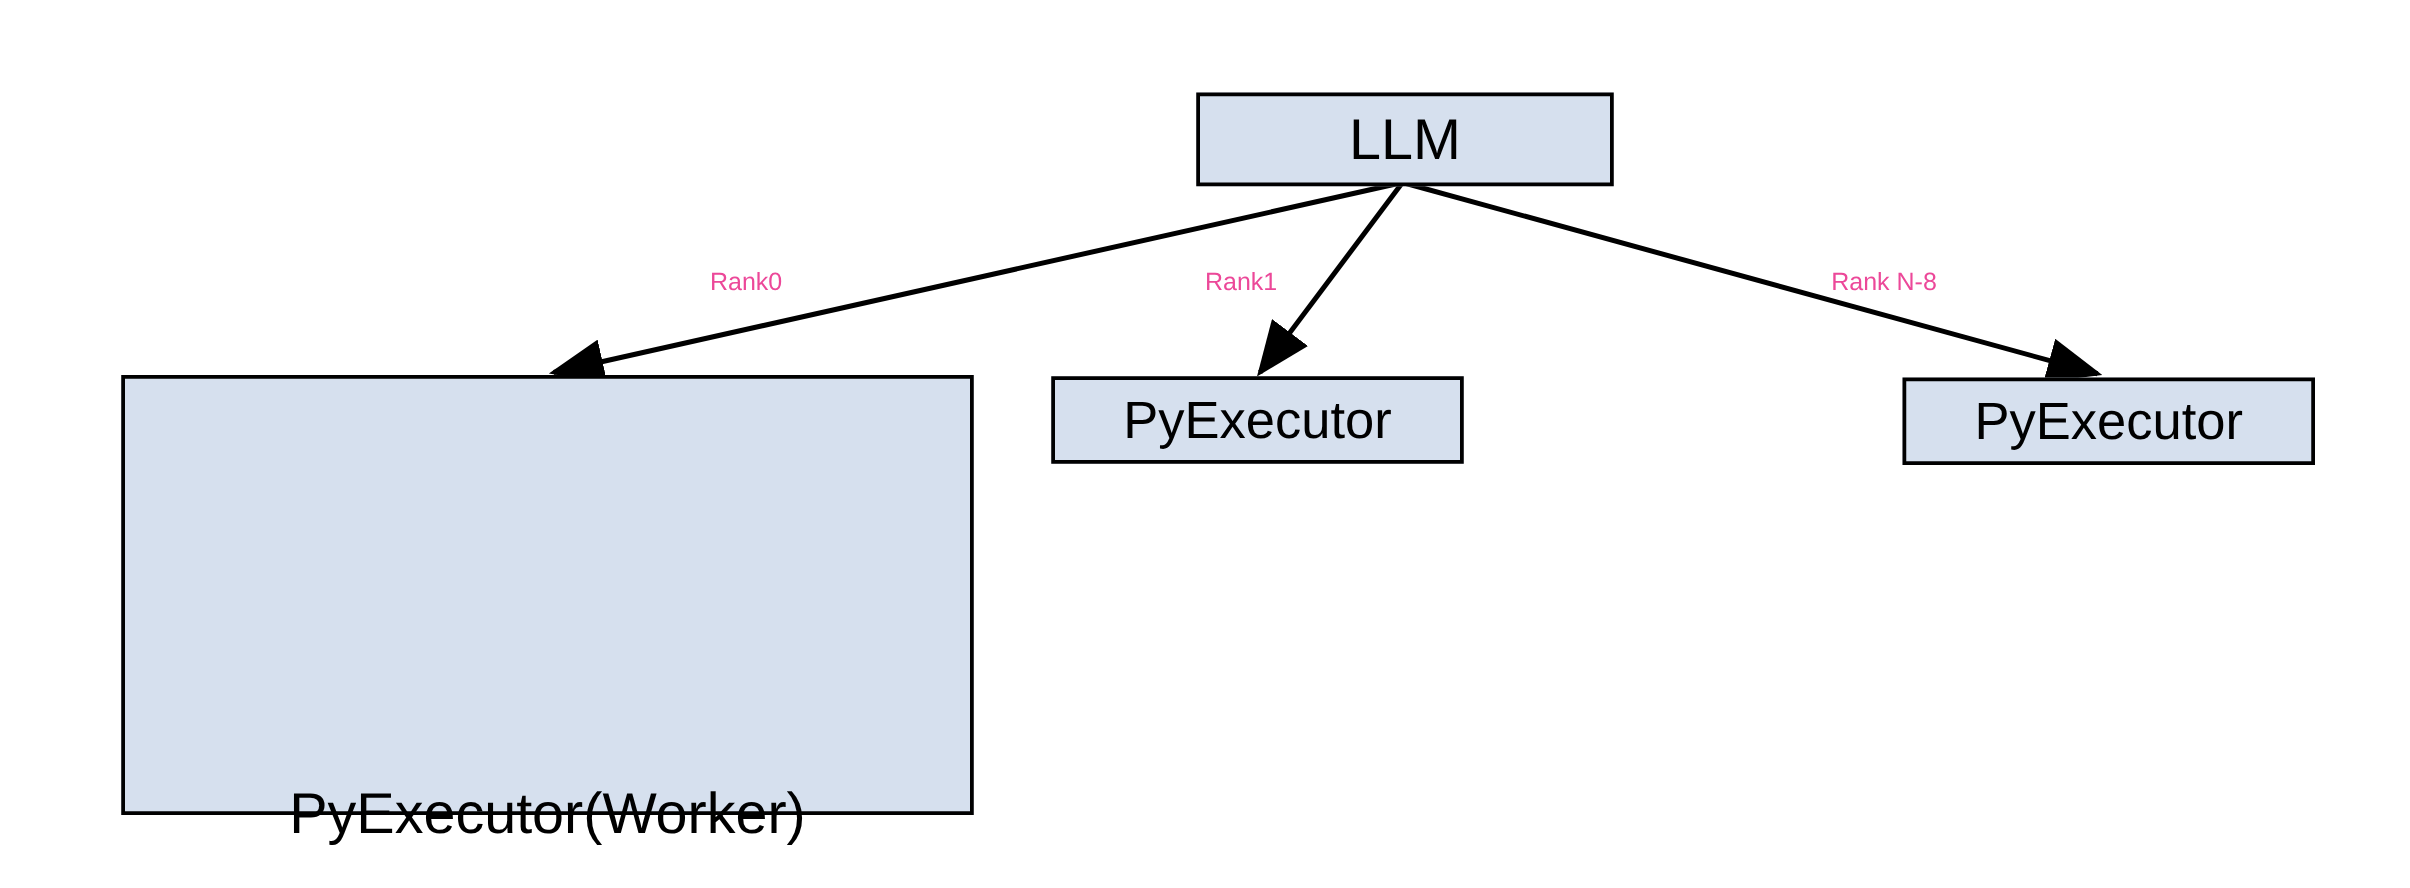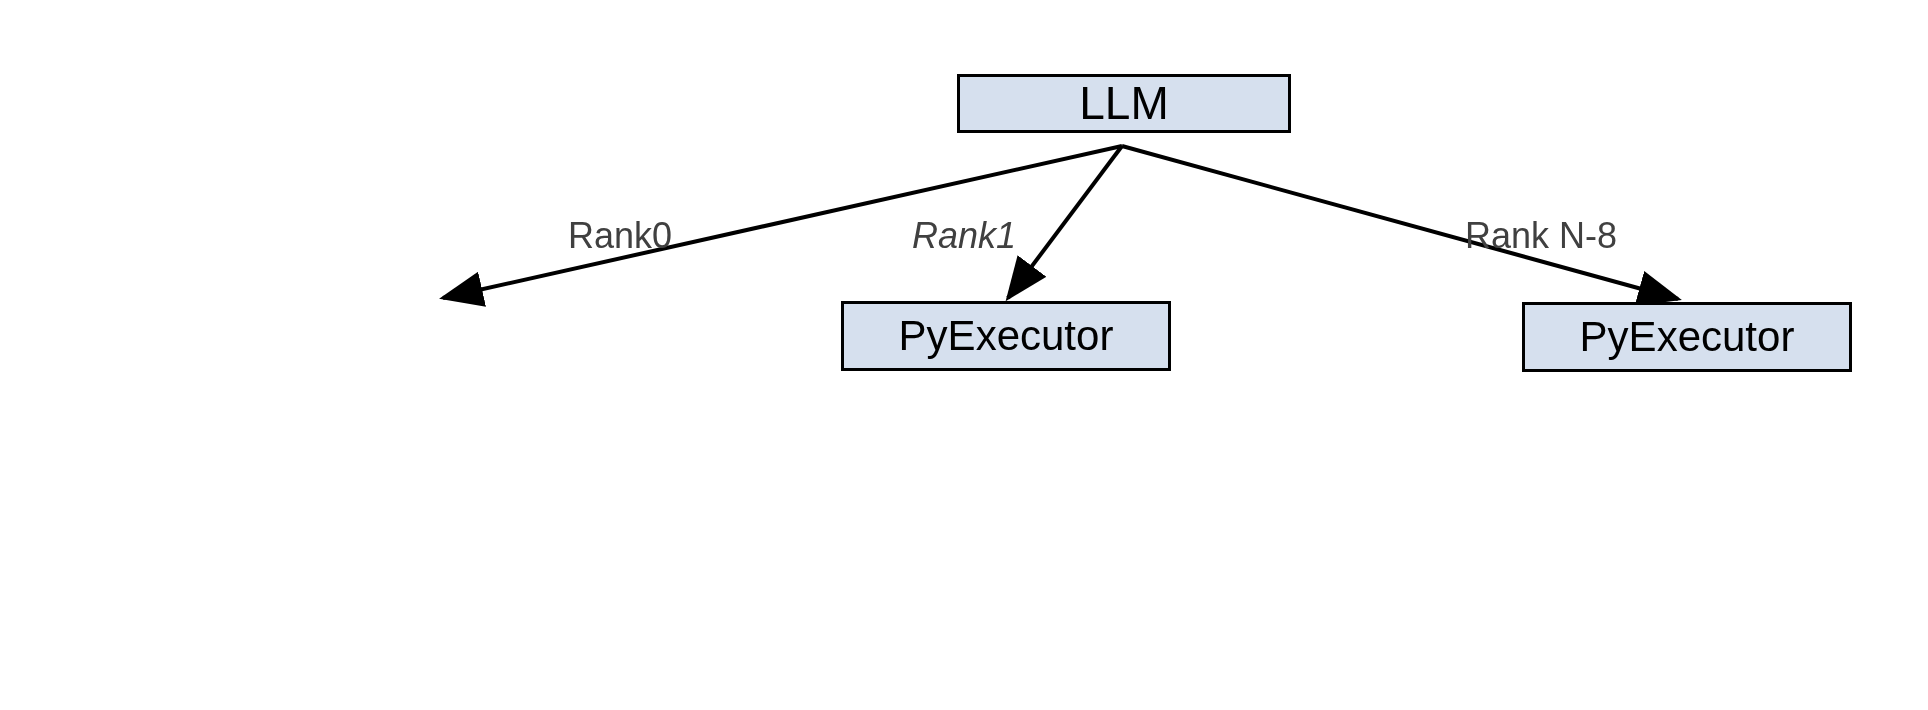--- a/index.html
+++ b/index.html
@@ -46,48 +46,48 @@
     position: absolute;
     left: 0;
     right: 0;
     text-align: center;
     white-space: nowrap;
     color: #000000;
   }
   .edge-label {
     position: absolute;
     white-space: nowrap;
-    color: #404040;
-    font-size: 36px;
+    color: #ec4899;
+    font-size: 20px;
   }
 
   
   #node-llm {
-    left: 957px; top: 74px; width: 334px; height: 59px;
+    left: 957px; top: 74px; width: 334px; height: 75px;
     font-size: 46px;
   }
   #node-worker {
     left: 97px; top: 300px; width: 682px; height: 352px;
   }
   #worker-title {
     top: 322px;
     font-size: 46px;
   }
 
   #node-exec1 {
     left: 841px; top: 301px; width: 330px; height: 70px;
     font-size: 42px;
   }
   #node-exec2 {
     left: 1522px; top: 302px; width: 330px; height: 70px;
     font-size: 42px;
   }
 
   #label-rank0 { left: 568px; top: 215px; }
-  #label-rank1 { left: 912px; top: 215px; font-style: italic; }
+  #label-rank1 { left: 964px; top: 215px; }
   #label-rankn { left: 1465px; top: 215px; }
 </style>
 </head>
 <body>
 
 <div id="canvas">
 
   <svg id="edges" viewBox="0 0 1928 710" width="1928" height="710">
     <defs>
       <marker id="arrowhead" markerWidth="11" markerHeight="9" refX="10" refY="4.5" orient="auto" markerUnits="strokeWidth">
@@ -96,20 +96,24 @@
     </defs>
     <line x1="1122" y1="146" x2="443" y2="298" stroke="#000000" stroke-width="4" marker-end="url(#arrowhead)"></line>
     <line x1="1122" y1="146" x2="1008" y2="298" stroke="#000000" stroke-width="4" marker-end="url(#arrowhead)"></line>
     <line x1="1122" y1="146" x2="1678" y2="299" stroke="#000000" stroke-width="4" marker-end="url(#arrowhead)"></line>
   </svg>
 
   <div class="node" id="node-llm">
     <span>LLM</span>
   </div>
 
+  <div class="node container" id="node-worker">
+    <div class="node-title" id="worker-title">PyExecutor(Worker)</div>
+
+  </div>
 
   <div class="node" id="node-exec1">
     <span>PyExecutor</span>
   </div>
 
   <div class="node" id="node-exec2">
     <span>PyExecutor</span>
   </div>
 
   <div class="edge-label" id="label-rank0">Rank0</div>

